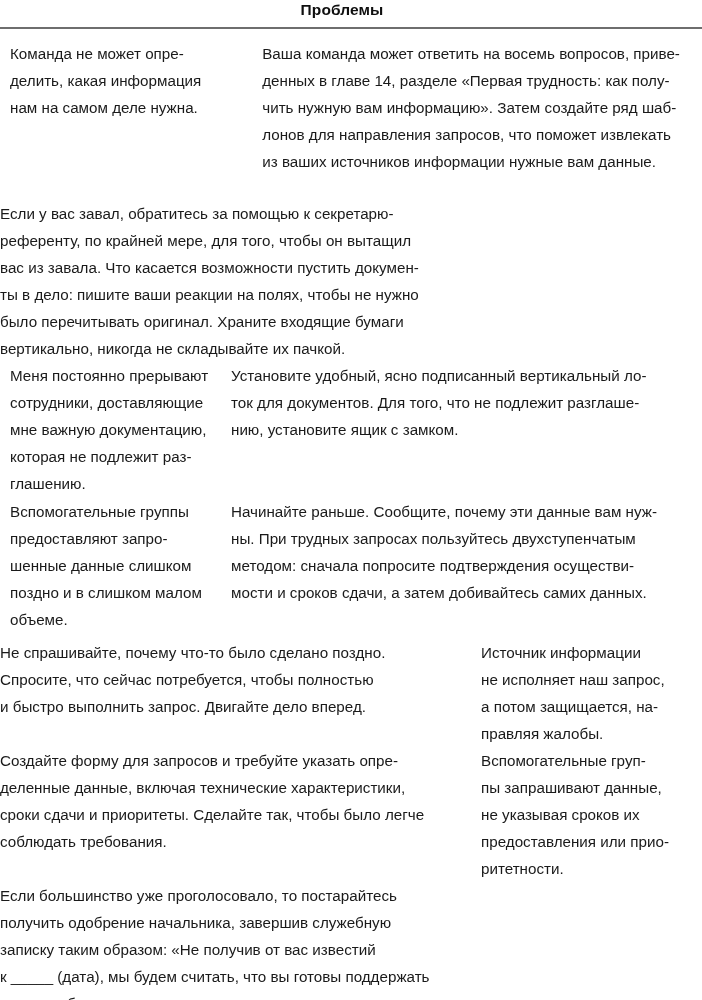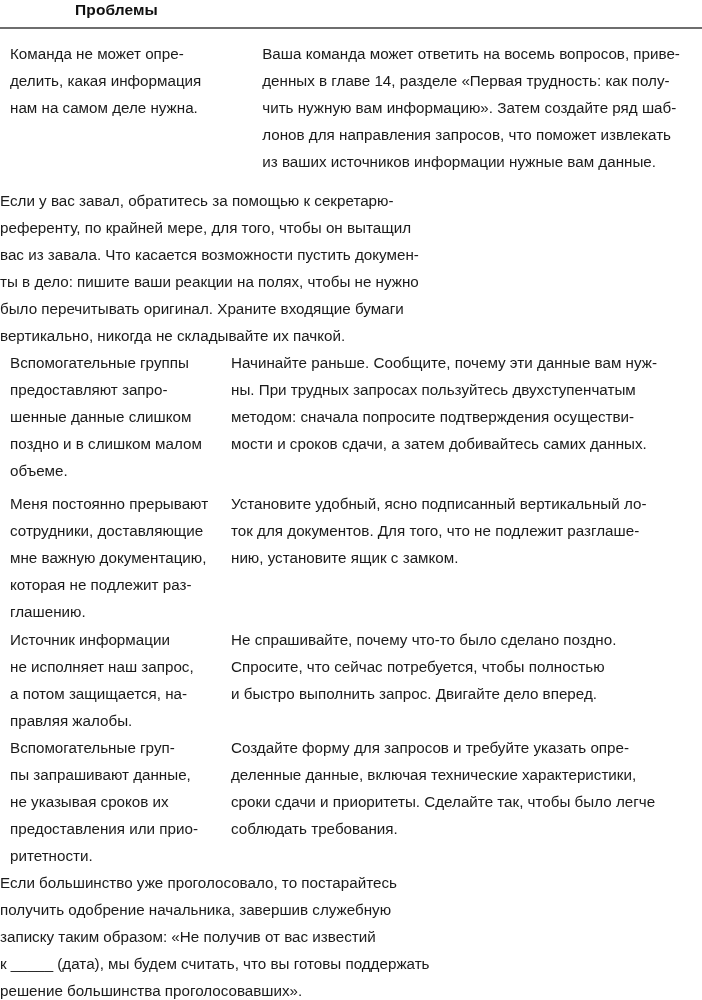--- a/index.html
+++ b/index.html
@@ -20,20 +20,21 @@
     height: 1000px;
     box-sizing: border-box;
   }
 
   
   .table-header {
     display: flex;
     width: 684px;
     height: 22px;
     align-items: flex-start;
+    justify-content: center;
   }
   .header-cell {
     font-size: 15.5px;
     font-weight: bold;
     line-height: 20px;
     text-align: center;
     letter-spacing: 0.1px;
     color: #0f0f0f;
   }
   .header-cell.left  { width: 233px; }
@@ -79,78 +80,78 @@
 
 <div class="page">
 
   <div class="table-header">
     <div class="header-cell left">Проблемы</div>
   </div>
 
   <div class="header-rule"></div>
 
   <div class="rows" id="rows-container">
-      <div class="row" style="margin-bottom: 12px; gap: 46px;">
+      <div class="row" style="margin-bottom: 25px; gap: 46px;">
         <div class="cell problem">Команда не может опре-
 делить, какая информация
 нам на самом деле нужна.</div>
         <div class="cell approach">Ваша команда может ответить на восемь вопросов, приве-
 денных в главе 14, разделе «Первая трудность: как полу-
 чить нужную вам информацию». Затем создайте ряд шаб-
 лонов для направления запросов, что поможет извлекать
 из ваших источников информации нужные вам данные.</div>
       </div>
       <div class="row">
         <div class="cell approach">Если у вас завал, обратитесь за помощью к секретарю-
 референту, по крайней мере, для того, чтобы он вытащил
 вас из завала. Что касается возможности пустить докумен-
 ты в дело: пишите ваши реакции на полях, чтобы не нужно
 было перечитывать оригинал. Храните входящие бумаги
 вертикально, никогда не складывайте их пачкой.</div>
       </div>
+      <div class="row" style="margin-bottom: 1px;">
+        <div class="cell problem">Меня постоянно прерывают
+сотрудники, доставляющие
+мне важную документацию,
+которая не подлежит раз-
+глашению.</div>
+        <div class="cell approach">Установите удобный, ясно подписанный вертикальный ло-
+ток для документов. Для того, что не подлежит разглаше-
+нию, установите ящик с замком.</div>
+      </div>
       <div class="row" style="margin-bottom: 6px;">
         <div class="cell problem">Вспомогательные группы
 предоставляют запро-
 шенные данные слишком
 поздно и в слишком малом
 объеме.</div>
         <div class="cell approach">Начинайте раньше. Сообщите, почему эти данные вам нуж-
 ны. При трудных запросах пользуйтесь двухступенчатым
 методом: сначала попросите подтверждения осуществи-
 мости и сроков сдачи, а затем добивайтесь самих данных.</div>
       </div>
-      <div class="row" style="margin-bottom: 1px;">
-        <div class="cell problem">Меня постоянно прерывают
-сотрудники, доставляющие
-мне важную документацию,
-которая не подлежит раз-
-глашению.</div>
-        <div class="cell approach">Установите удобный, ясно подписанный вертикальный ло-
-ток для документов. Для того, что не подлежит разглаше-
-нию, установите ящик с замком.</div>
-      </div>
       <div class="row">
+        <div class="cell approach">Не спрашивайте, почему что-то было сделано поздно.
+Спросите, что сейчас потребуется, чтобы полностью
+и быстро выполнить запрос. Двигайте дело вперед.</div>
         <div class="cell problem">Источник информации
 не исполняет наш запрос,
 а потом защищается, на-
 правляя жалобы.</div>
-        <div class="cell approach">Не спрашивайте, почему что-то было сделано поздно.
-Спросите, что сейчас потребуется, чтобы полностью
-и быстро выполнить запрос. Двигайте дело вперед.</div>
       </div>
       <div class="row">
+        <div class="cell approach">Создайте форму для запросов и требуйте указать опре-
+деленные данные, включая технические характеристики,
+сроки сдачи и приоритеты. Сделайте так, чтобы было легче
+соблюдать требования.</div>
         <div class="cell problem">Вспомогательные груп-
 пы запрашивают данные,
 не указывая сроков их
 предоставления или прио-
 ритетности.</div>
-        <div class="cell approach">Создайте форму для запросов и требуйте указать опре-
-деленные данные, включая технические характеристики,
-сроки сдачи и приоритеты. Сделайте так, чтобы было легче
-соблюдать требования.</div>
       </div>
       <div class="row">
         <div class="cell approach">Если большинство уже проголосовало, то постарайтесь
 получить одобрение начальника, завершив служебную
 записку таким образом: «Не получив от вас известий
 к _____ (дата), мы будем считать, что вы готовы поддержать
 решение большинства проголосовавших».</div>
       </div>
     </div>
 

